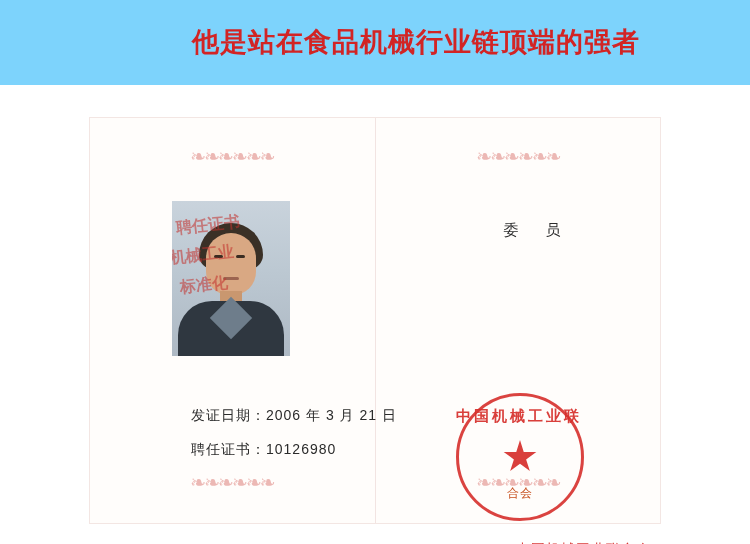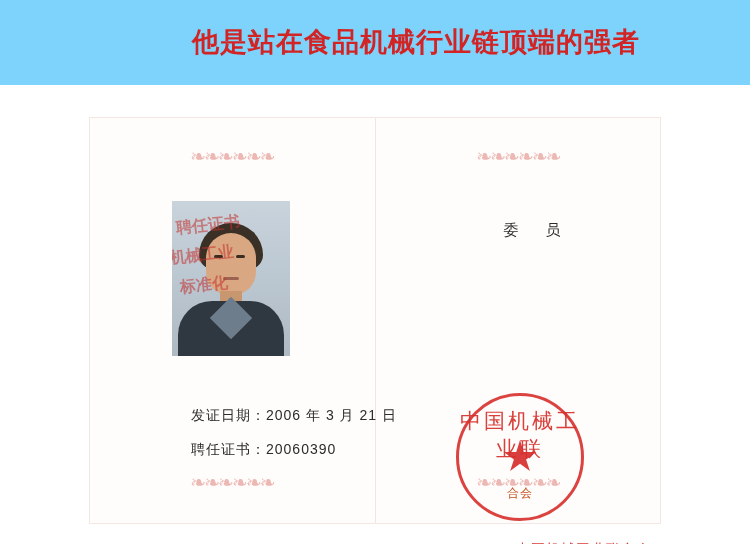--- a/index.html
+++ b/index.html
@@ -220,24 +220,23 @@
     margin-left: -17px;
     margin-top: -17px;
     background: #d62f2b;
     clip-path: polygon(50% 0%, 61% 35%, 98% 35%, 68% 57%, 79% 91%, 50% 70%, 21% 91%, 32% 57%, 2% 35%, 39% 35%);
     opacity: .92;
   }
   .seal-top-text {
     position: absolute;
     left: 0; top: 14px;
     width: 128px;
-    text-align: center;
     color: #d62f2b;
-    font-size: 21px;
-    font-weight: normal;
+    font-size: 15px;
+    font-weight: bold;
     letter-spacing: 3px;
     opacity: .92;
   }
   .seal-bottom-text {
     position: absolute;
     left: 0; top: 92px;
     width: 128px;
     text-align: center;
     color: #c2410c;
     font-size: 12px;
@@ -294,21 +293,21 @@
 
       <div class="cert-text">
         <div class="line spaced">委　员</div>
       </div>
 
       <div class="issue-info">
         <div class="row">
           <span>发证日期：</span><span>2006 年 3 月 21 日</span>
         </div>
         <div class="row">
-          <span>聘任证书：</span><span>20060390</span>
+          <span>聘任证书：</span><span>10126980</span>
         </div>
       </div>
 
       <div class="seal">
         <div class="seal-ring"></div>
         <div class="seal-top-text">中国机械工业联</div>
         <div class="seal-star"></div>
         <div class="seal-bottom-text">合会</div>
         <div class="seal-org">中国机械工业联合会</div>
       </div>

